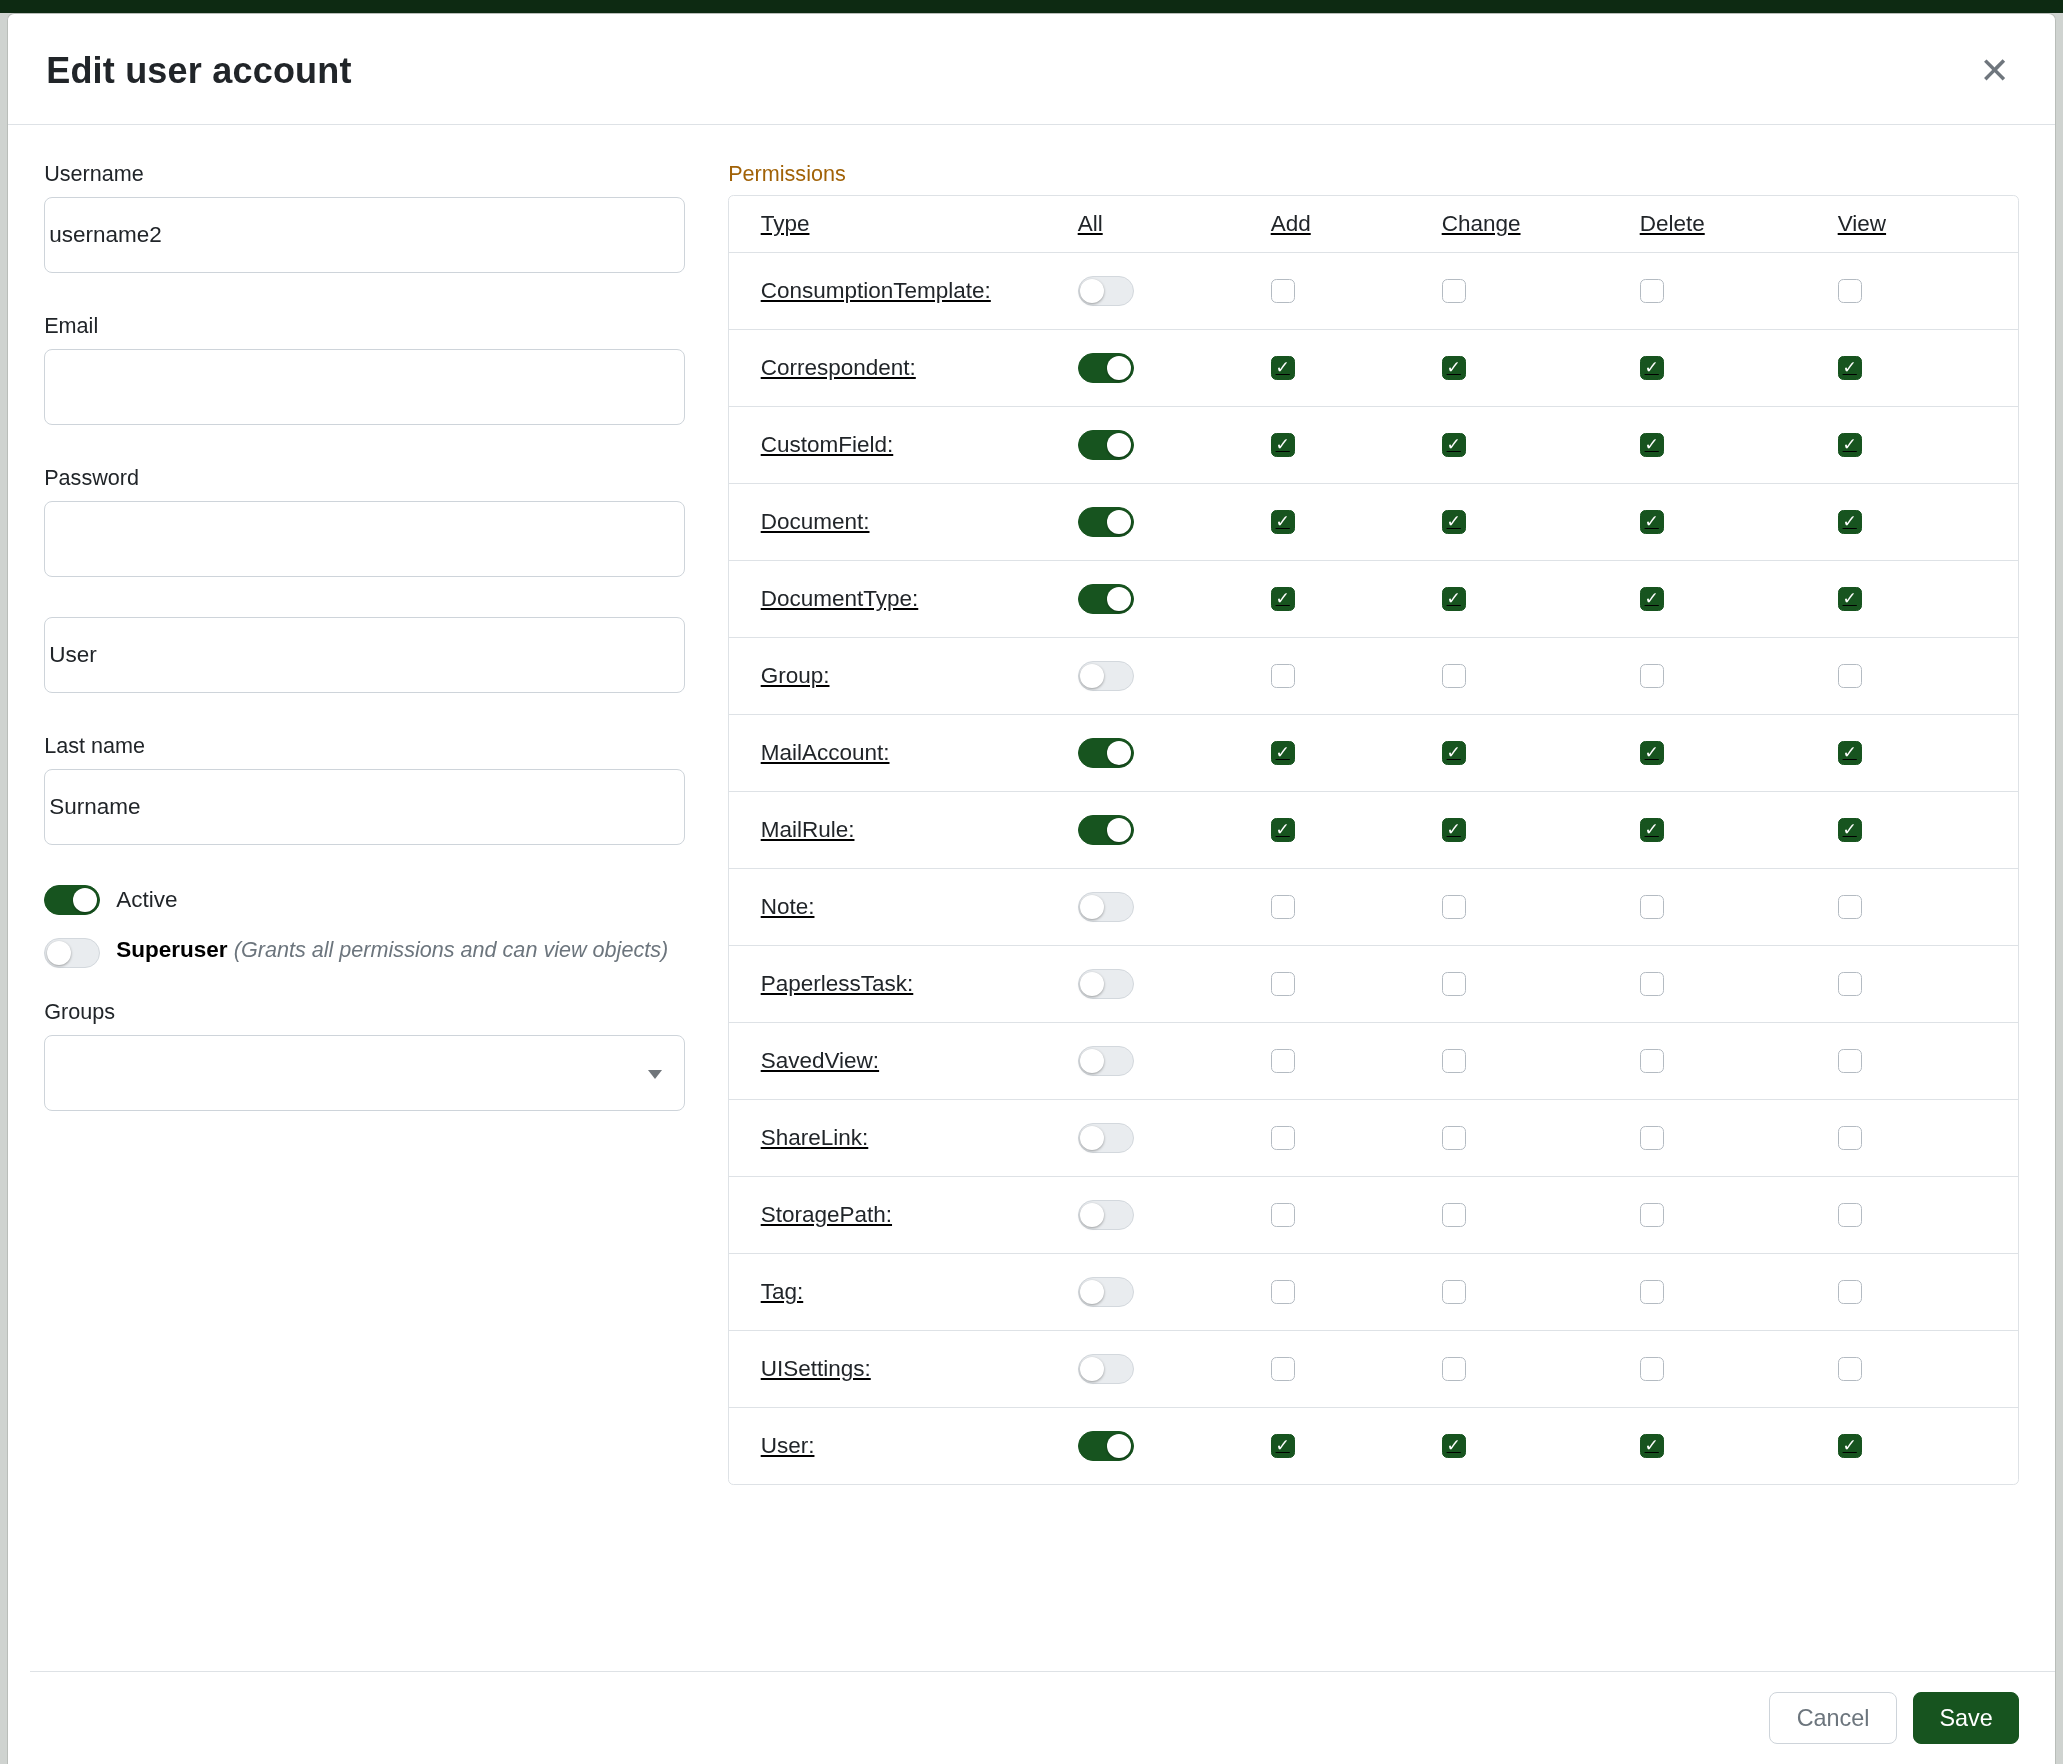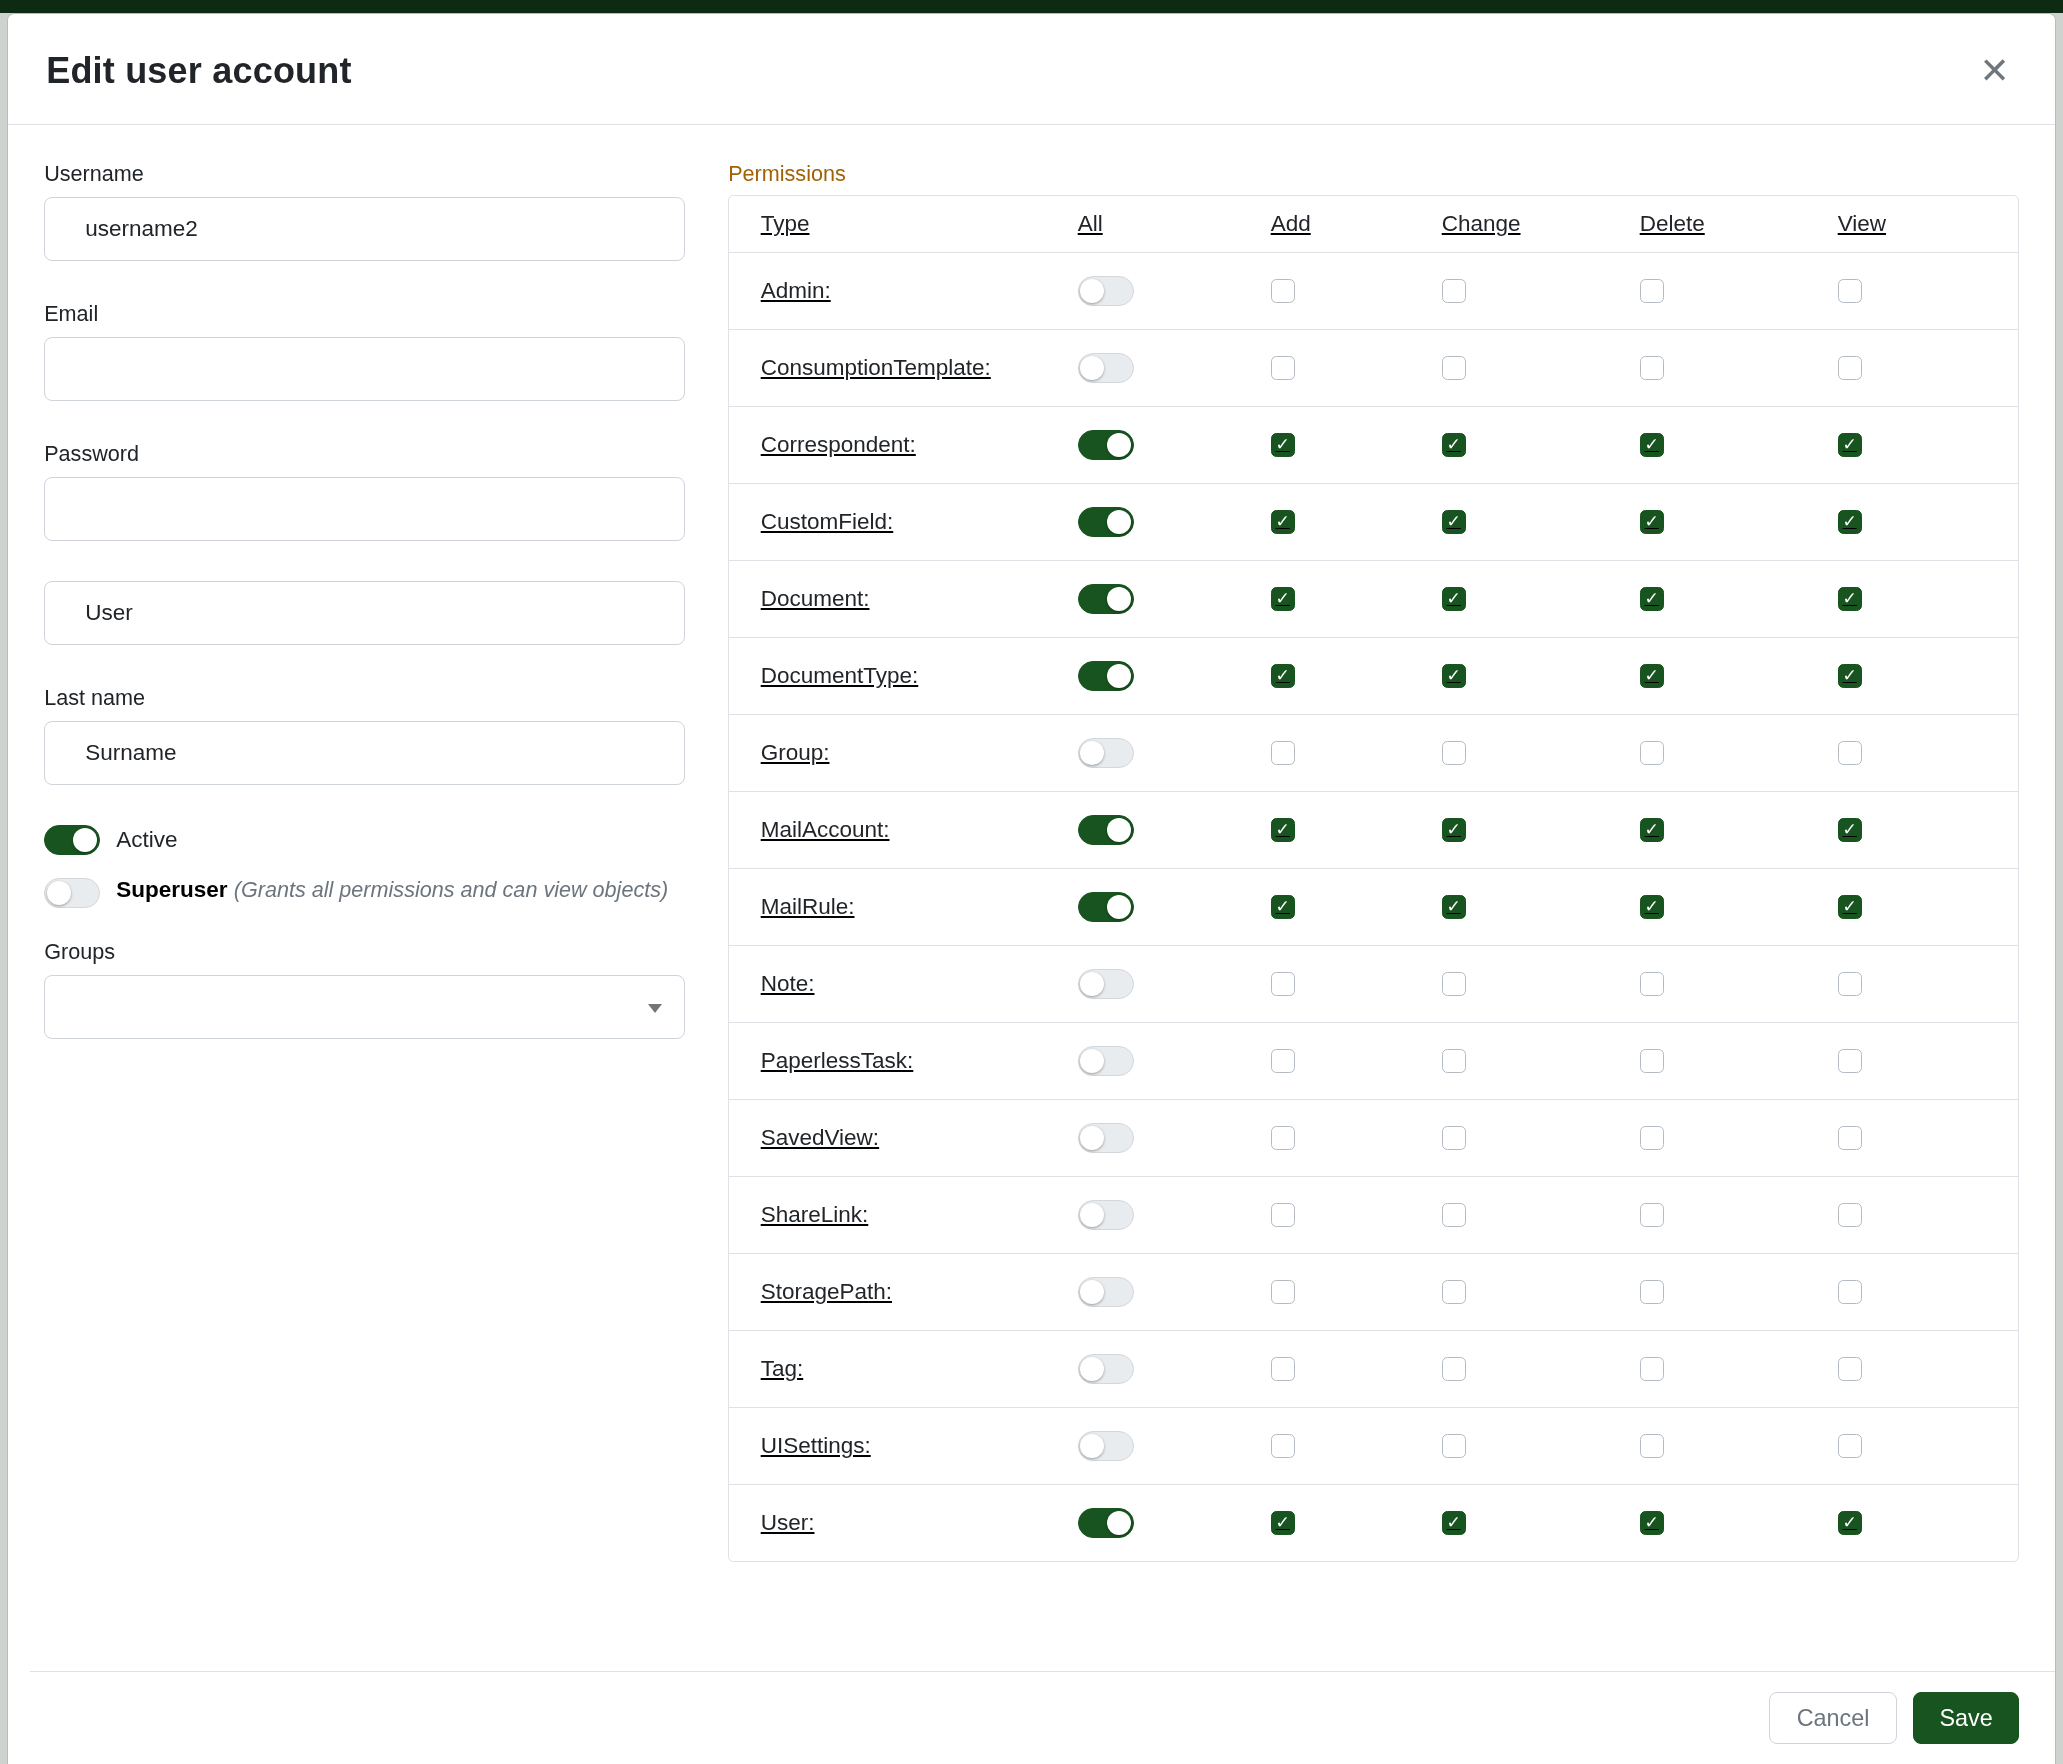--- a/index.html
+++ b/index.html
@@ -18,22 +18,22 @@
   .mclose { font-size:36px; color:#6f767d; line-height:1; cursor:pointer; font-weight:400;
     padding:3.6px 7.2px; }
 
   
   .mbody { flex:1; display:flex; gap:43px; padding:36px 36px 0 36px; overflow:hidden; }
   .col-left { width:641px; flex-shrink:0; }
   .col-right { flex:1; }
 
   .fgroup { margin-bottom:40px; }
   .flabel { font-size:21.6px; color:#212529; margin-bottom:10px; }
-  .finput { width:100%; height:64px; border:0.9px solid #ced4da; border-radius:8px;
-    font-size:22.5px; color:#212529; padding:0 40px; outline:none; background:#fff;
+  .finput { width:100%; height:76px; border:0.9px solid #ced4da; border-radius:8px;
+    font-size:22.5px; color:#212529; padding:0 4px; outline:none; background:#fff;
     font-family:"Liberation Sans","DejaVu Sans",sans-serif; }
 
   .switch { width:56px; height:30px; border-radius:15.3px; background:#e9ecef;
     border:0.9px solid #d3d8dd; position:relative; flex-shrink:0; cursor:pointer; }
   .switch .knob { position:absolute; top:1.8px; left:1.8px; width:24px; height:24px;
     border-radius:50%; background:#fff; box-shadow:0 0.9px 2.7px rgba(0,0,0,.35); }
   .switch.on { background:#17541f; border-color:#17541f; }
   .switch.on .knob { left:auto; right:1.8px; }
 
   .toggle-row { display:flex; align-items:flex-end; gap:16px; margin-bottom:20px; }
@@ -140,40 +140,20 @@
         <div class="perm-header perm-grid">
           <div>Type</div>
           <div>All</div>
           <div>Add</div>
           <div>Change</div>
           <div>Delete</div>
           <div>View</div>
         </div>
         <div>
             <div class="perm-row perm-grid">
-              <div>Admin:</div>
-              <div>
-                <div class="switch">
-                  <div class="knob"></div>
-                </div>
-              </div>
-              <div>
-                <div class="cb"></div>
-              </div>
-              <div>
-                <div class="cb"></div>
-              </div>
-              <div>
-                <div class="cb"></div>
-              </div>
-              <div>
-                <div class="cb"></div>
-              </div>
-            </div>
-            <div class="perm-row perm-grid">
               <div>ConsumptionTemplate:</div>
               <div>
                 <div class="switch">
                   <div class="knob"></div>
                 </div>
               </div>
               <div>
                 <div class="cb"></div>
               </div>
               <div>

